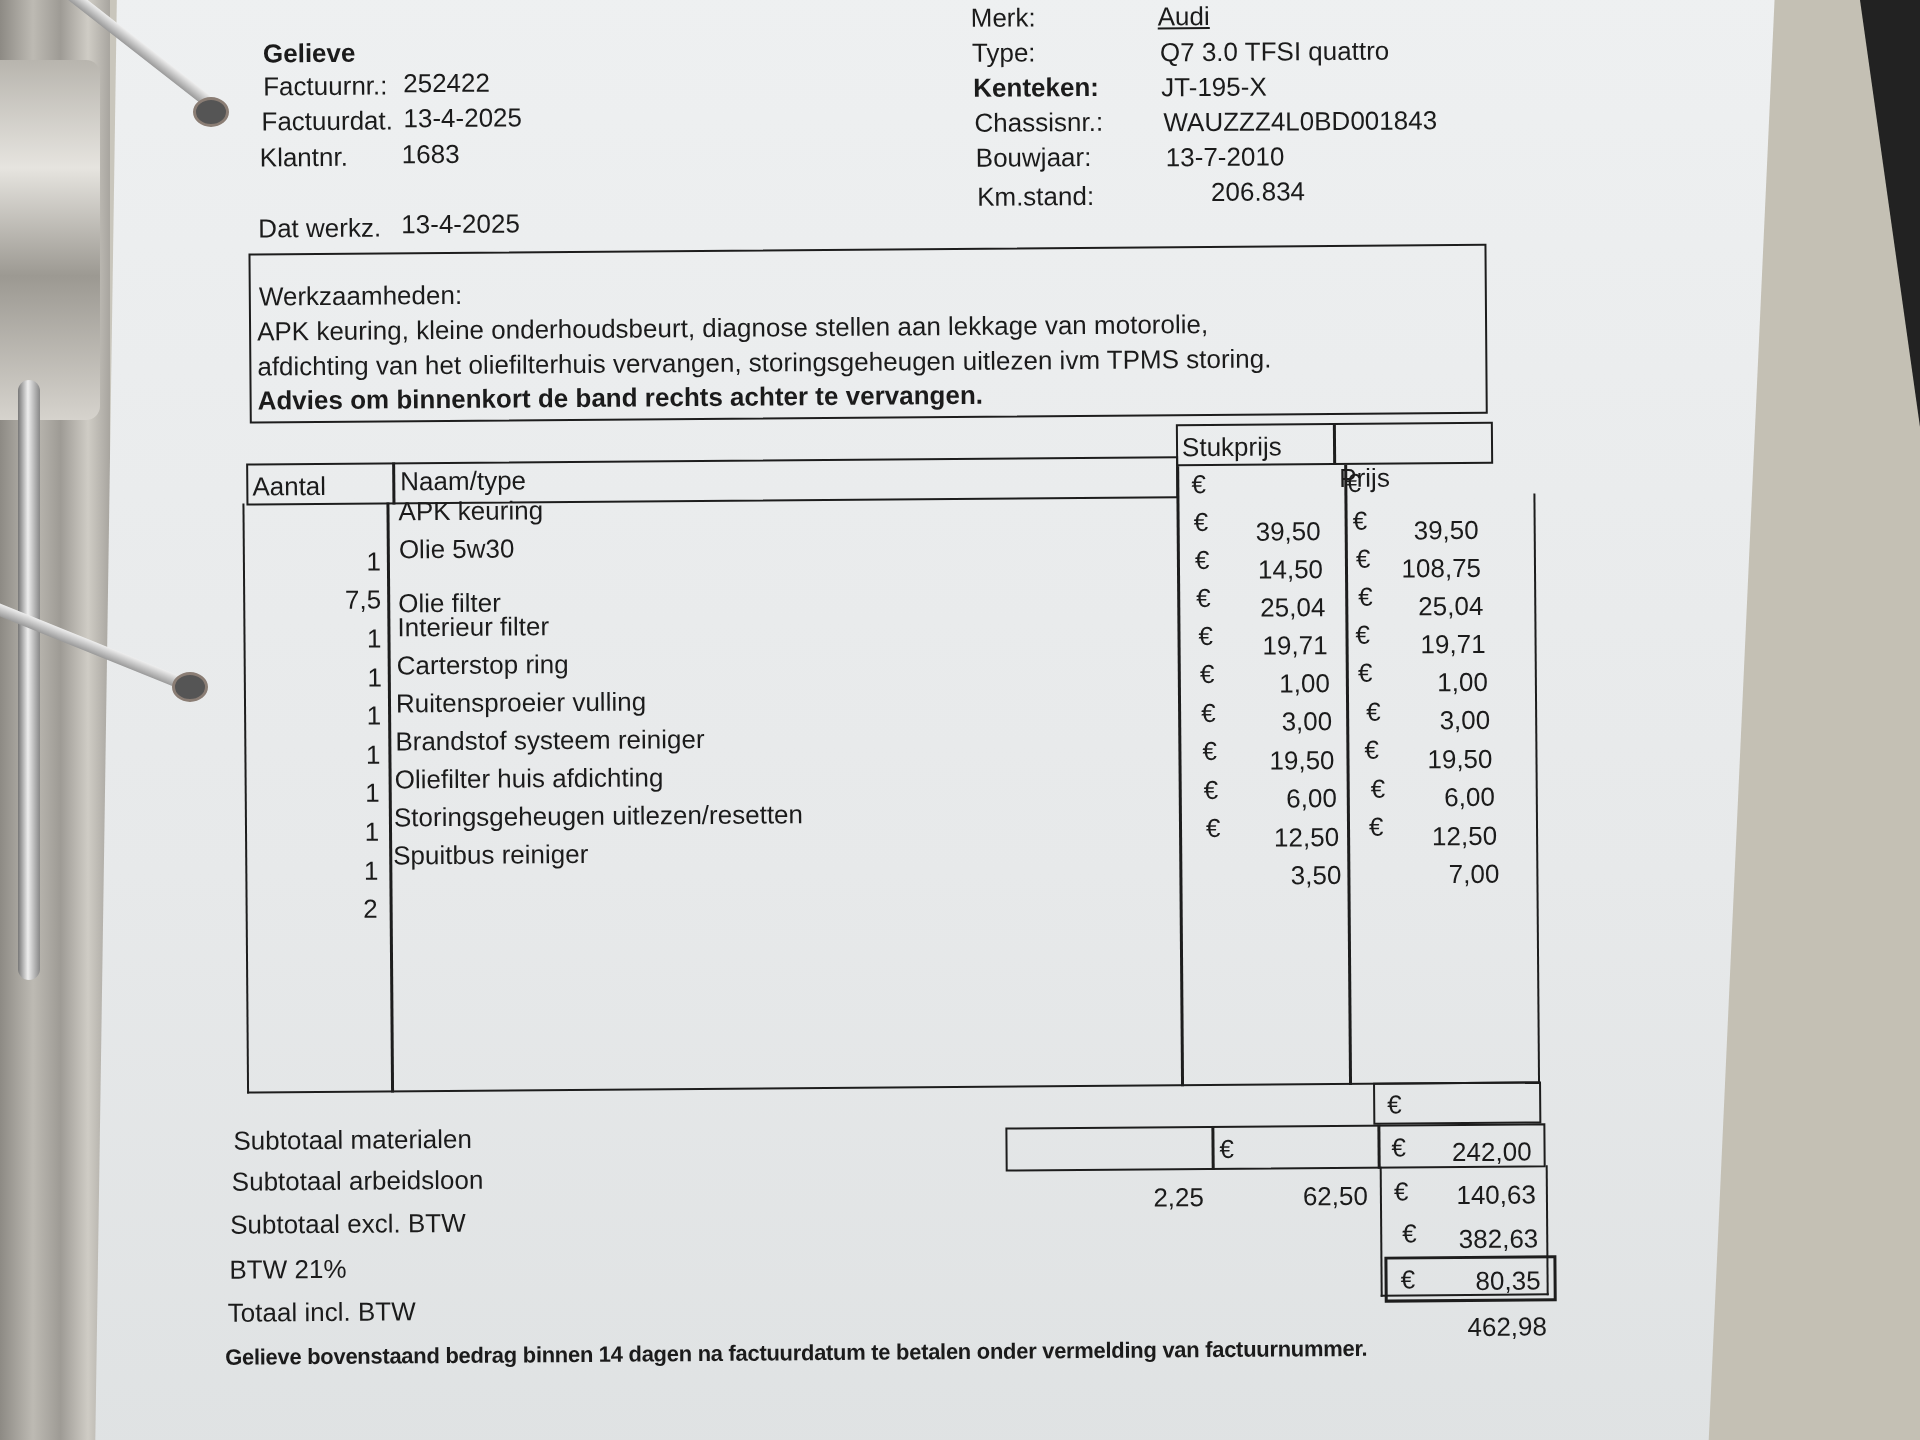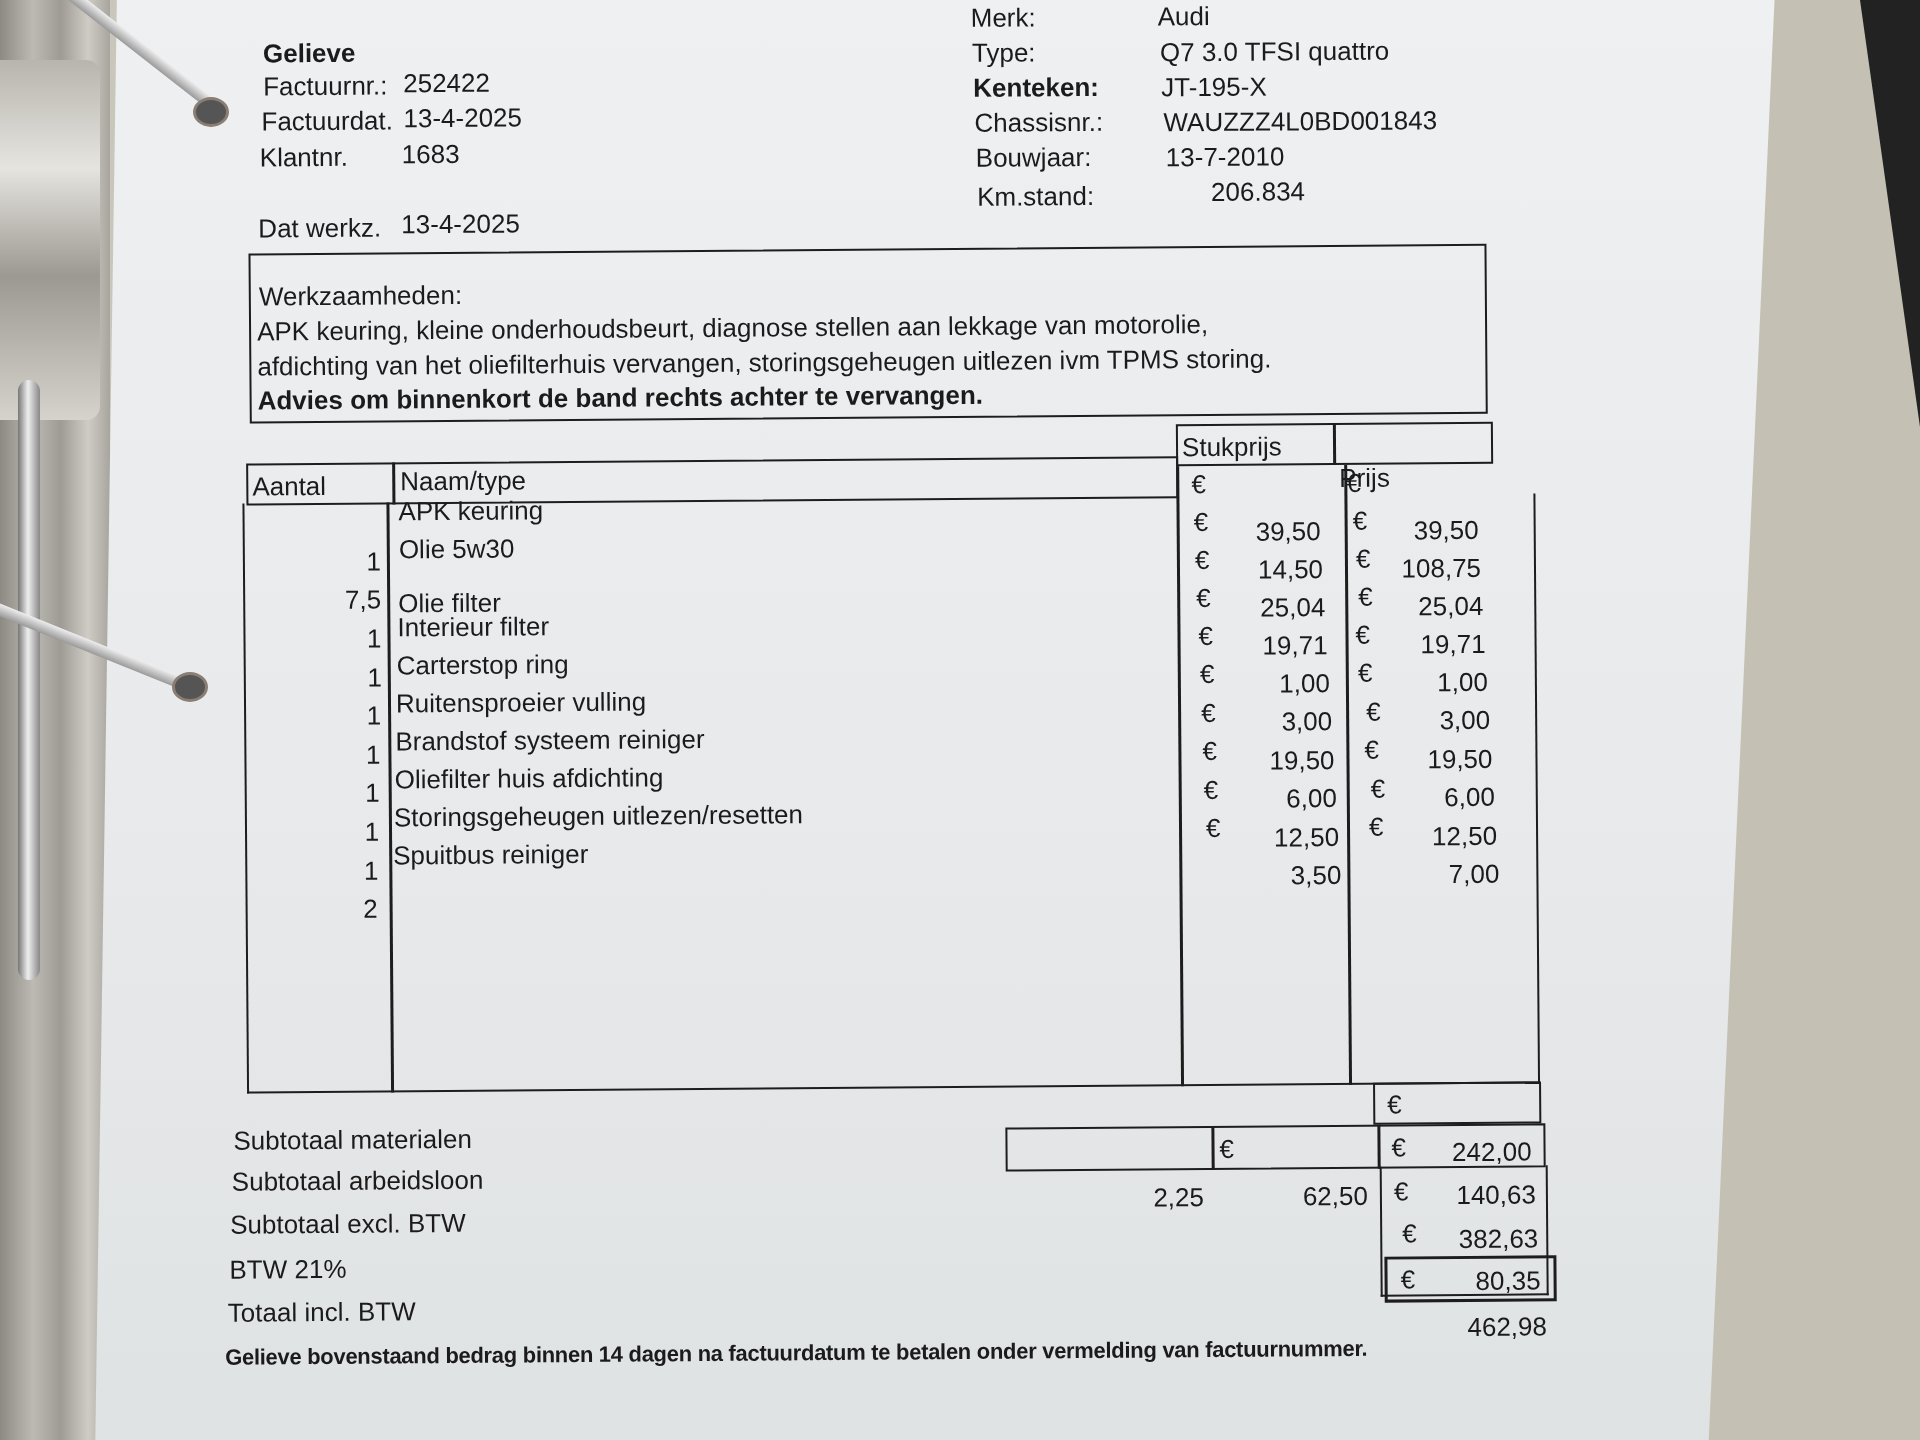--- a/index.html
+++ b/index.html
@@ -78,21 +78,21 @@
   <div class="t" style="left:268px;top:68px;">Factuurnr.:</div>
   <div class="t" style="left:408px;top:66px;">252422</div>
   <div class="t" style="left:266px;top:103px;">Factuurdat.</div>
   <div class="t" style="left:408px;top:101px;">13-4-2025</div>
   <div class="t" style="left:264px;top:139px;">Klantnr.</div>
   <div class="t" style="left:406px;top:137px;">1683</div>
   <div class="t" style="left:262px;top:210px;">Dat werkz.</div>
   <div class="t" style="left:405px;top:207px;">13-4-2025</div>
 
   <div class="t" style="left:976px;top:5px;">Merk:</div>
-  <div class="t" style="left:1163px;top:5px;">Audi</div>
+  <div class="t" style="left:1163px;top:5px;text-decoration:underline;">Audi</div>
   <div class="t" style="left:977px;top:40px;">Type:</div>
   <div class="t" style="left:1165px;top:41px;">Q7 3.0 TFSI quattro</div>
   <div class="t" style="left:978px;top:75px;font-weight:bold;">Kenteken:</div>
   <div class="t" style="left:1166px;top:76px;">JT-195-X</div>
   <div class="t" style="left:979px;top:110px;">Chassisnr.:</div>
   <div class="t" style="left:1168px;top:111px;">WAUZZZ4L0BD001843</div>
   <div class="t" style="left:980px;top:145px;">Bouwjaar:</div>
   <div class="t" style="left:1170px;top:146px;">13-7-2010</div>
   <div class="t" style="left:981px;top:184px;">Km.stand:</div>
   <div class="t" style="left:1171px;top:181px;margin-left:44px;">206.834</div>

